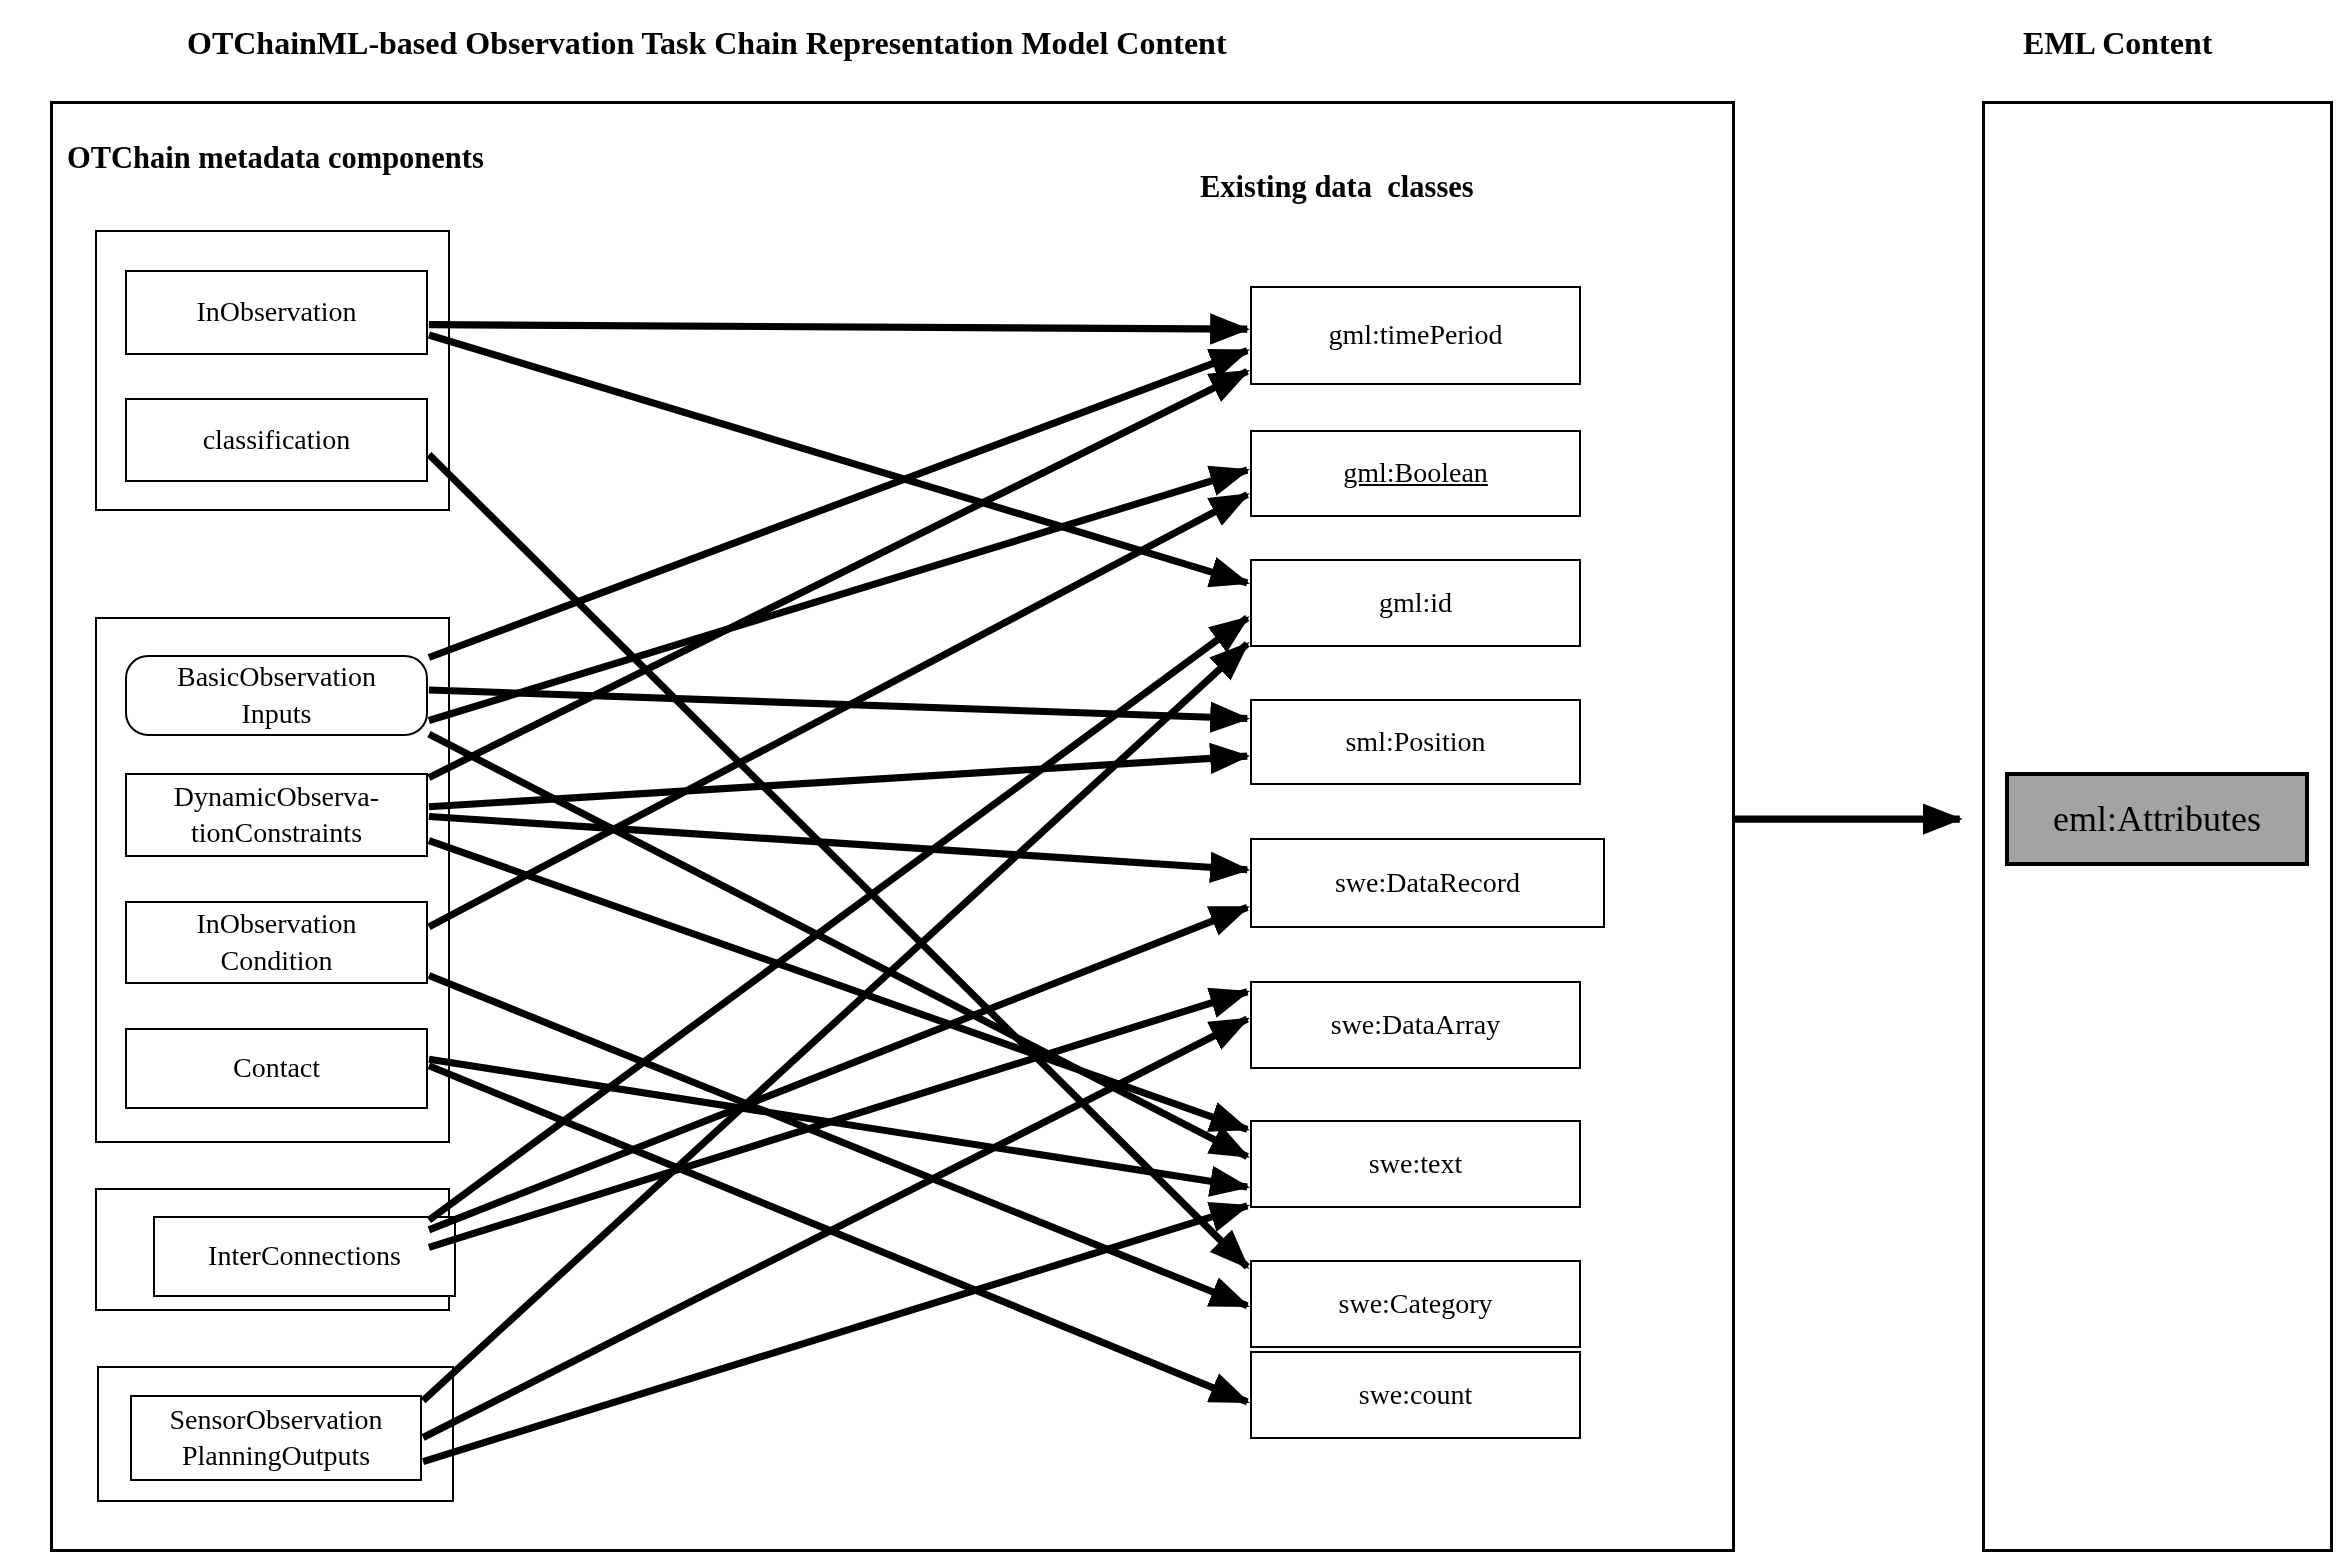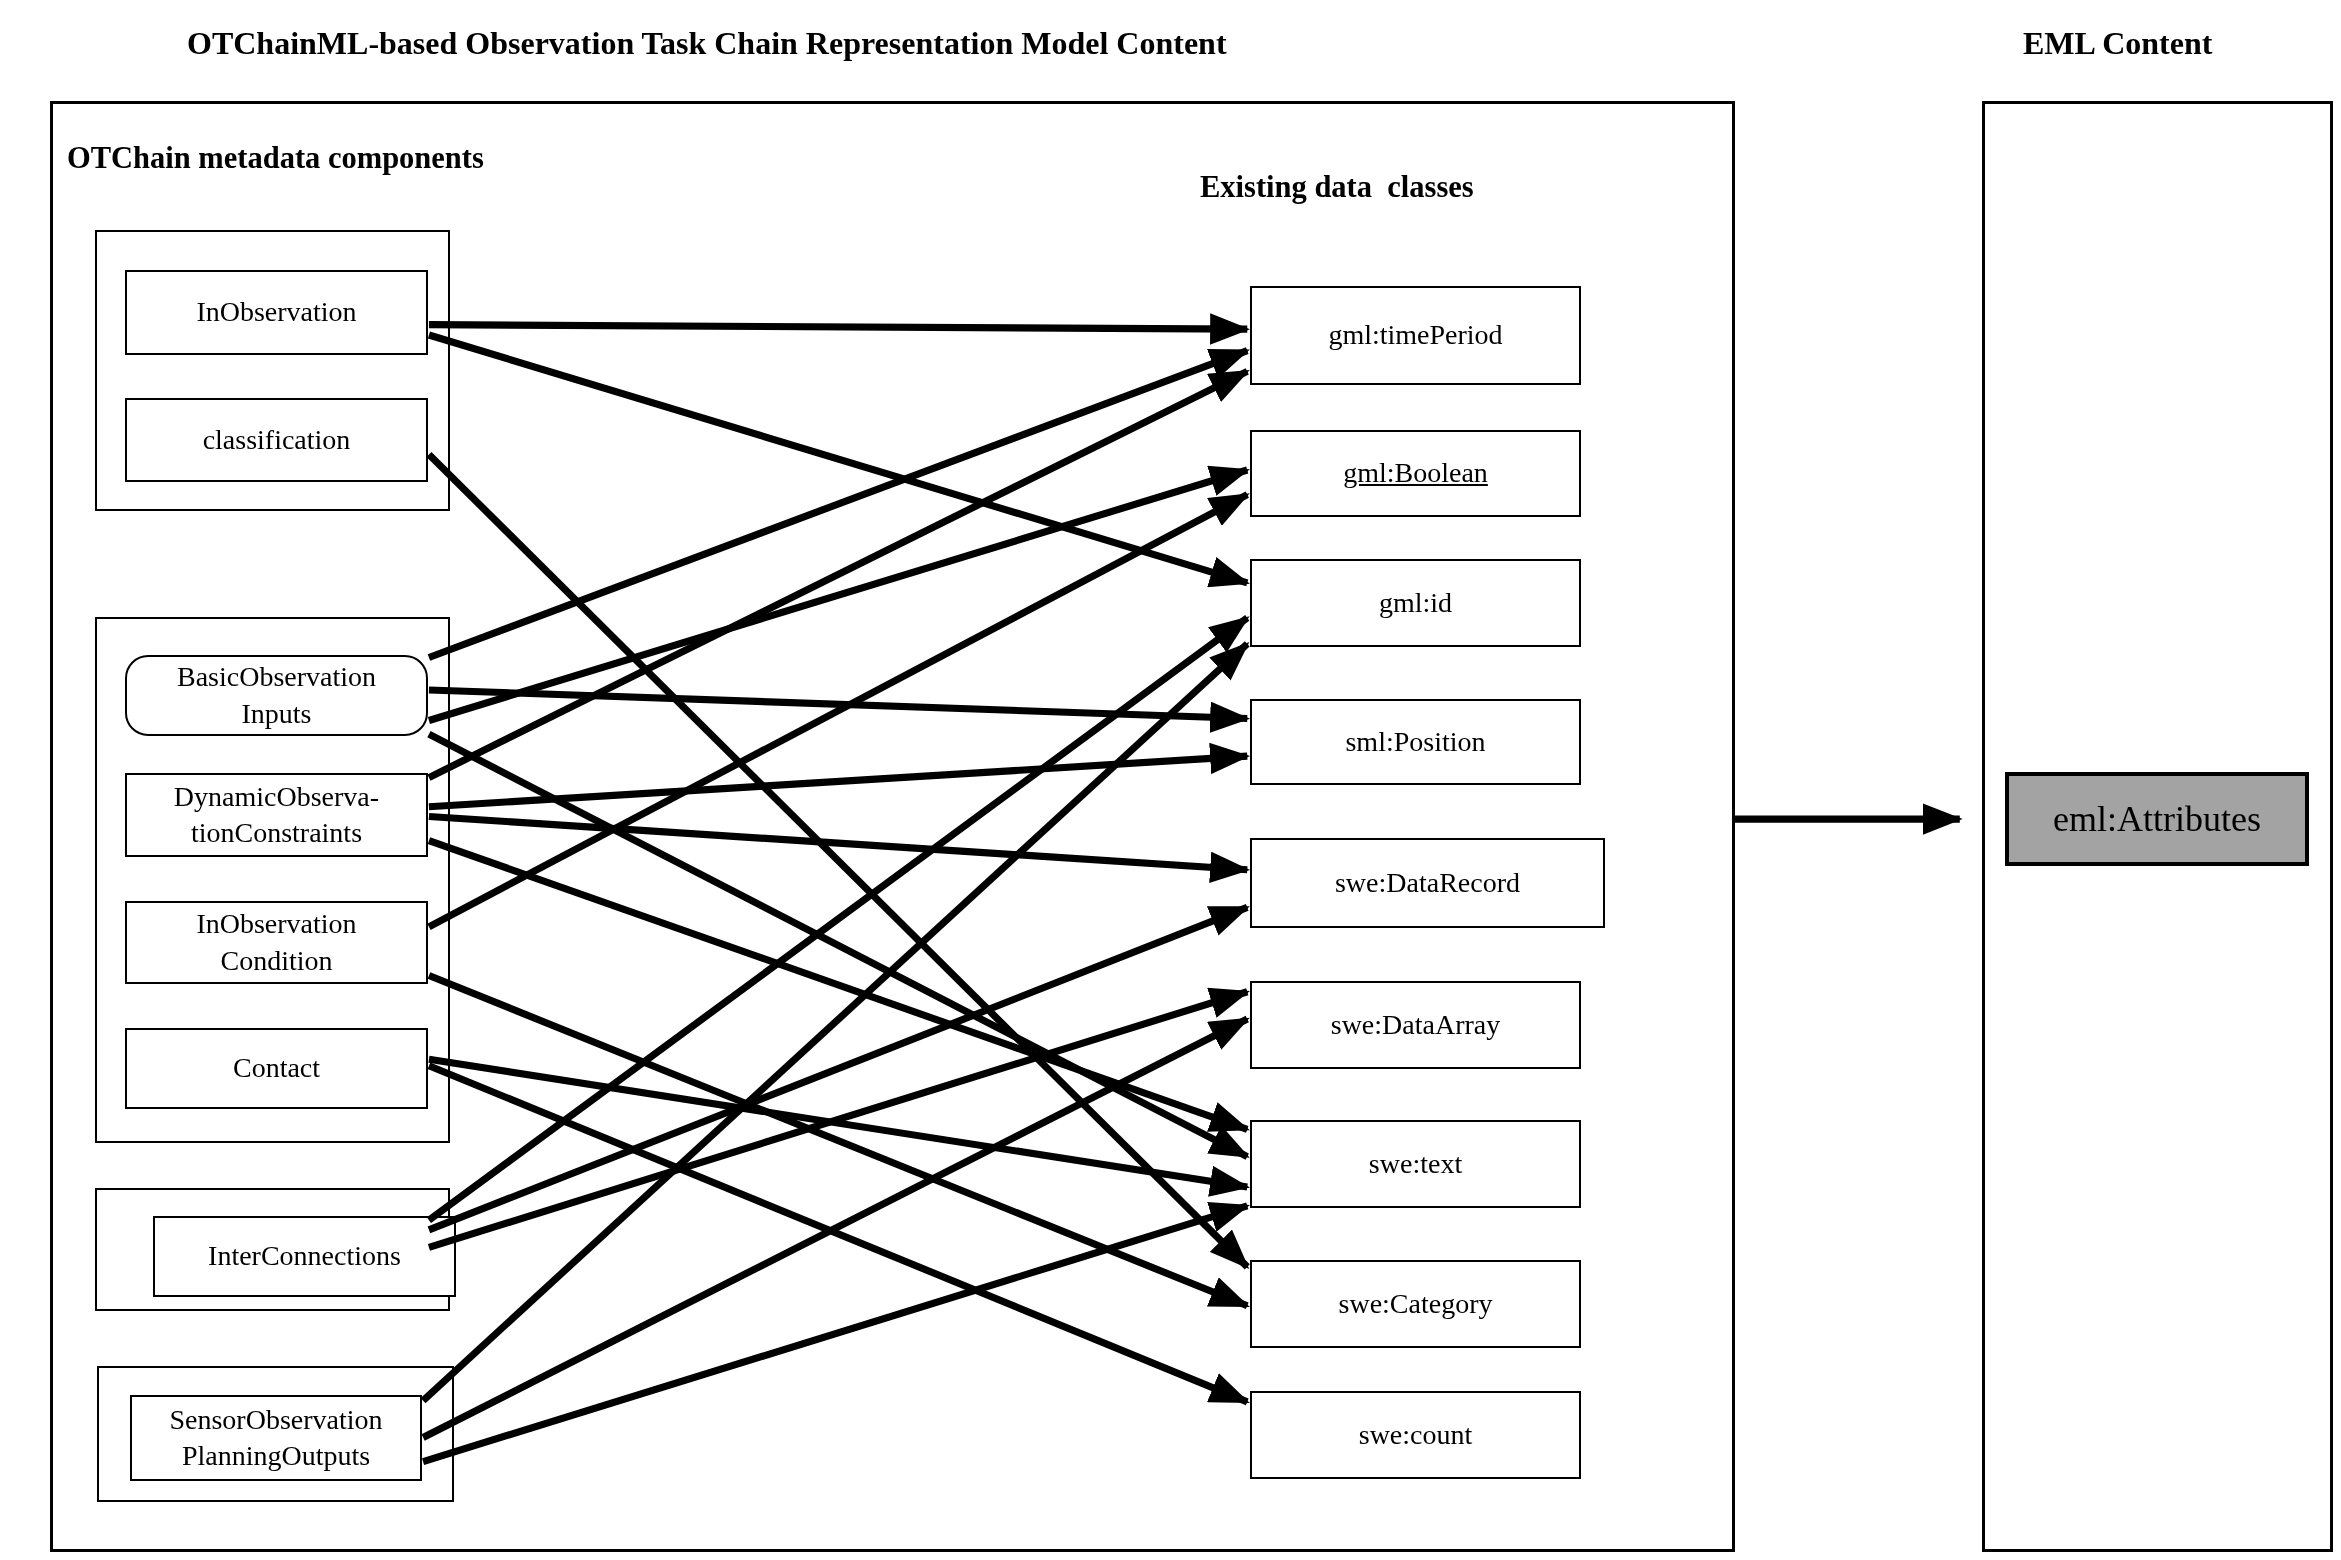--- a/index.html
+++ b/index.html
@@ -82,21 +82,21 @@
   </div>
   <div class="node" style="left:1250px;top:981px;width:327px;height:84px;">
     <span>swe:DataArray</span>
   </div>
   <div class="node" style="left:1250px;top:1120px;width:327px;height:84px;">
     <span>swe:text</span>
   </div>
   <div class="node" style="left:1250px;top:1260px;width:327px;height:84px;">
     <span>swe:Category</span>
   </div>
-  <div class="node" style="left:1250px;top:1391px;width:327px;height:84px;">
+  <div class="node" style="left:1250px;top:1351px;width:327px;height:84px;">
     <span>swe:count</span>
   </div>
 
   <div class="attr" style="left:2005px;top:772px;width:296px;height:86px;">
     <span>eml:Attributes</span>
   </div>
 
   <svg class="wires" width="2342" height="1561" viewBox="0 0 3609 2405">
     <defs>
       <marker id="ah" markerWidth="5.6" markerHeight="4.4" refX="5.2" refY="2.2" orient="auto" markerUnits="strokeWidth">

